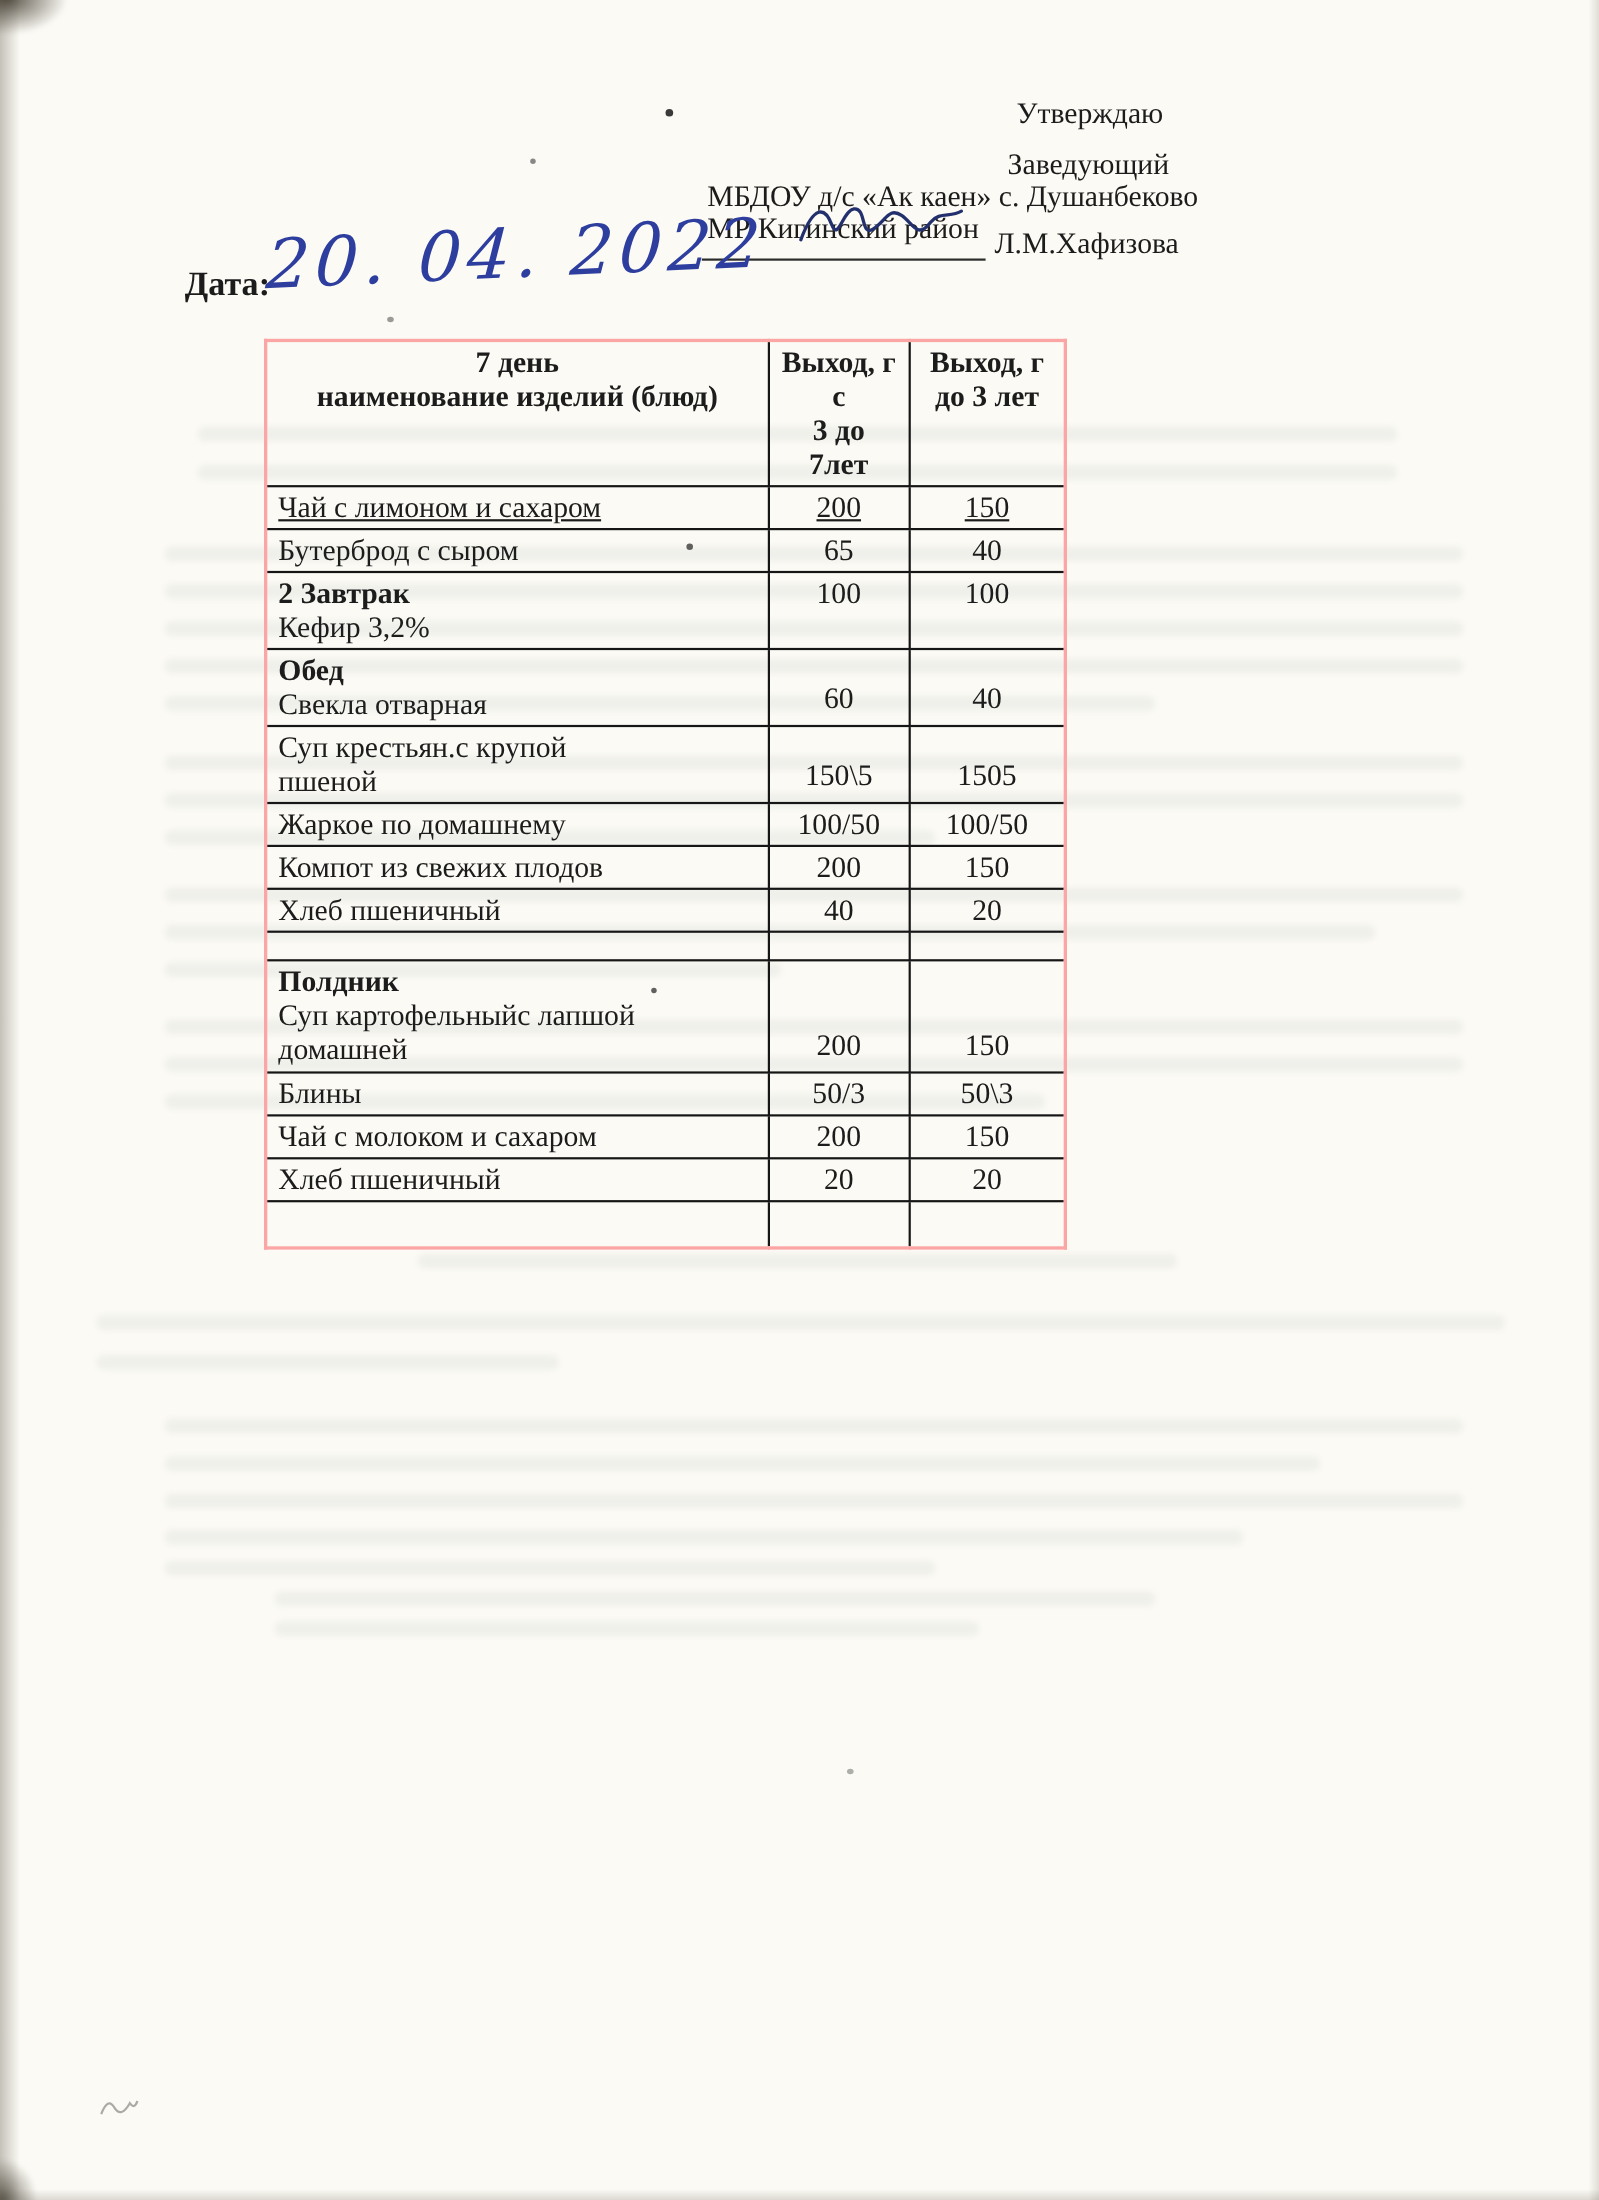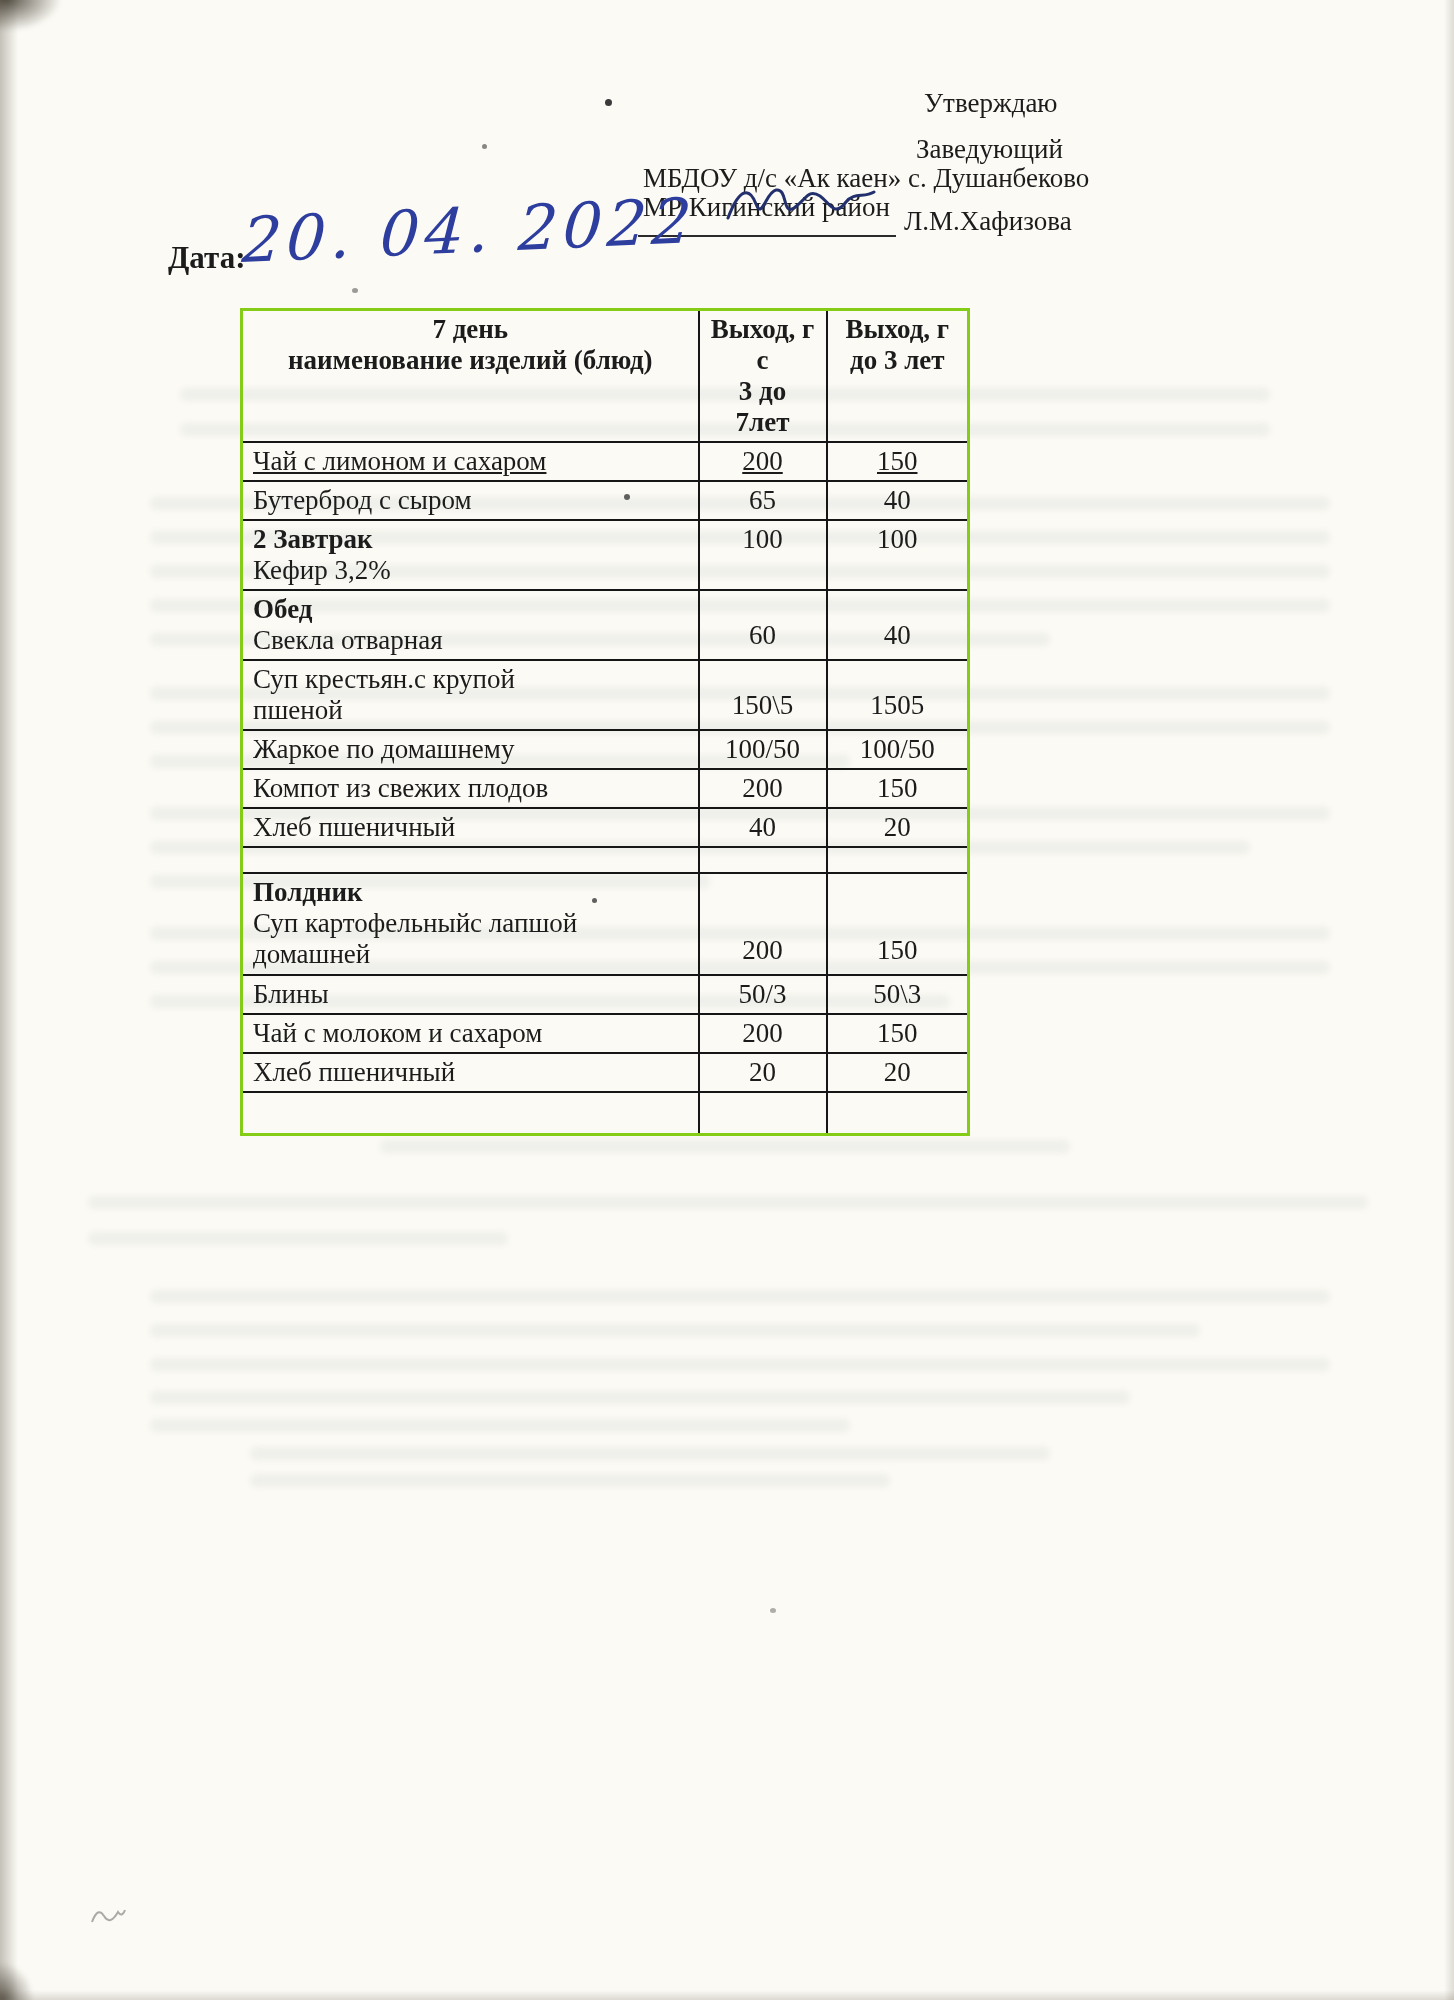--- a/index.html
+++ b/index.html
@@ -34,21 +34,21 @@
   .sig-name{font-size:27px;white-space:nowrap;}
   .signature-svg{position:absolute;left:722px;top:178px;z-index:3;}
   .date-label{font-size:31px;font-weight:bold;}
   .date-value{
     font-family:"DejaVu Serif", serif;font-style:italic;
     font-size:62px;color:#2e3e9f;letter-spacing:5px;white-space:nowrap;
     transform:rotate(-2.5deg) skewX(-6deg);transform-origin:left bottom;
   }
   
   table.menu{border-collapse:collapse;table-layout:fixed;width:727px;
-    border:3px solid #84cc16;background:transparent;}
+    border:3px solid #fca5a5;background:transparent;}
   table.menu td{border:2px solid #161616;padding:3px 10px;font-size:27px;vertical-align:top;}
   .hdr td{font-weight:bold;vertical-align:middle;}
   .hdr .c-name{text-align:center;}
   .c-val{text-align:center;}
   .sec{font-weight:bold;}
   .dish{white-space:pre-line;}
   .v-bottom{vertical-align:bottom !important;padding-bottom:8px !important;}
   .v-top{vertical-align:top !important;}
 </style>
 </head>

